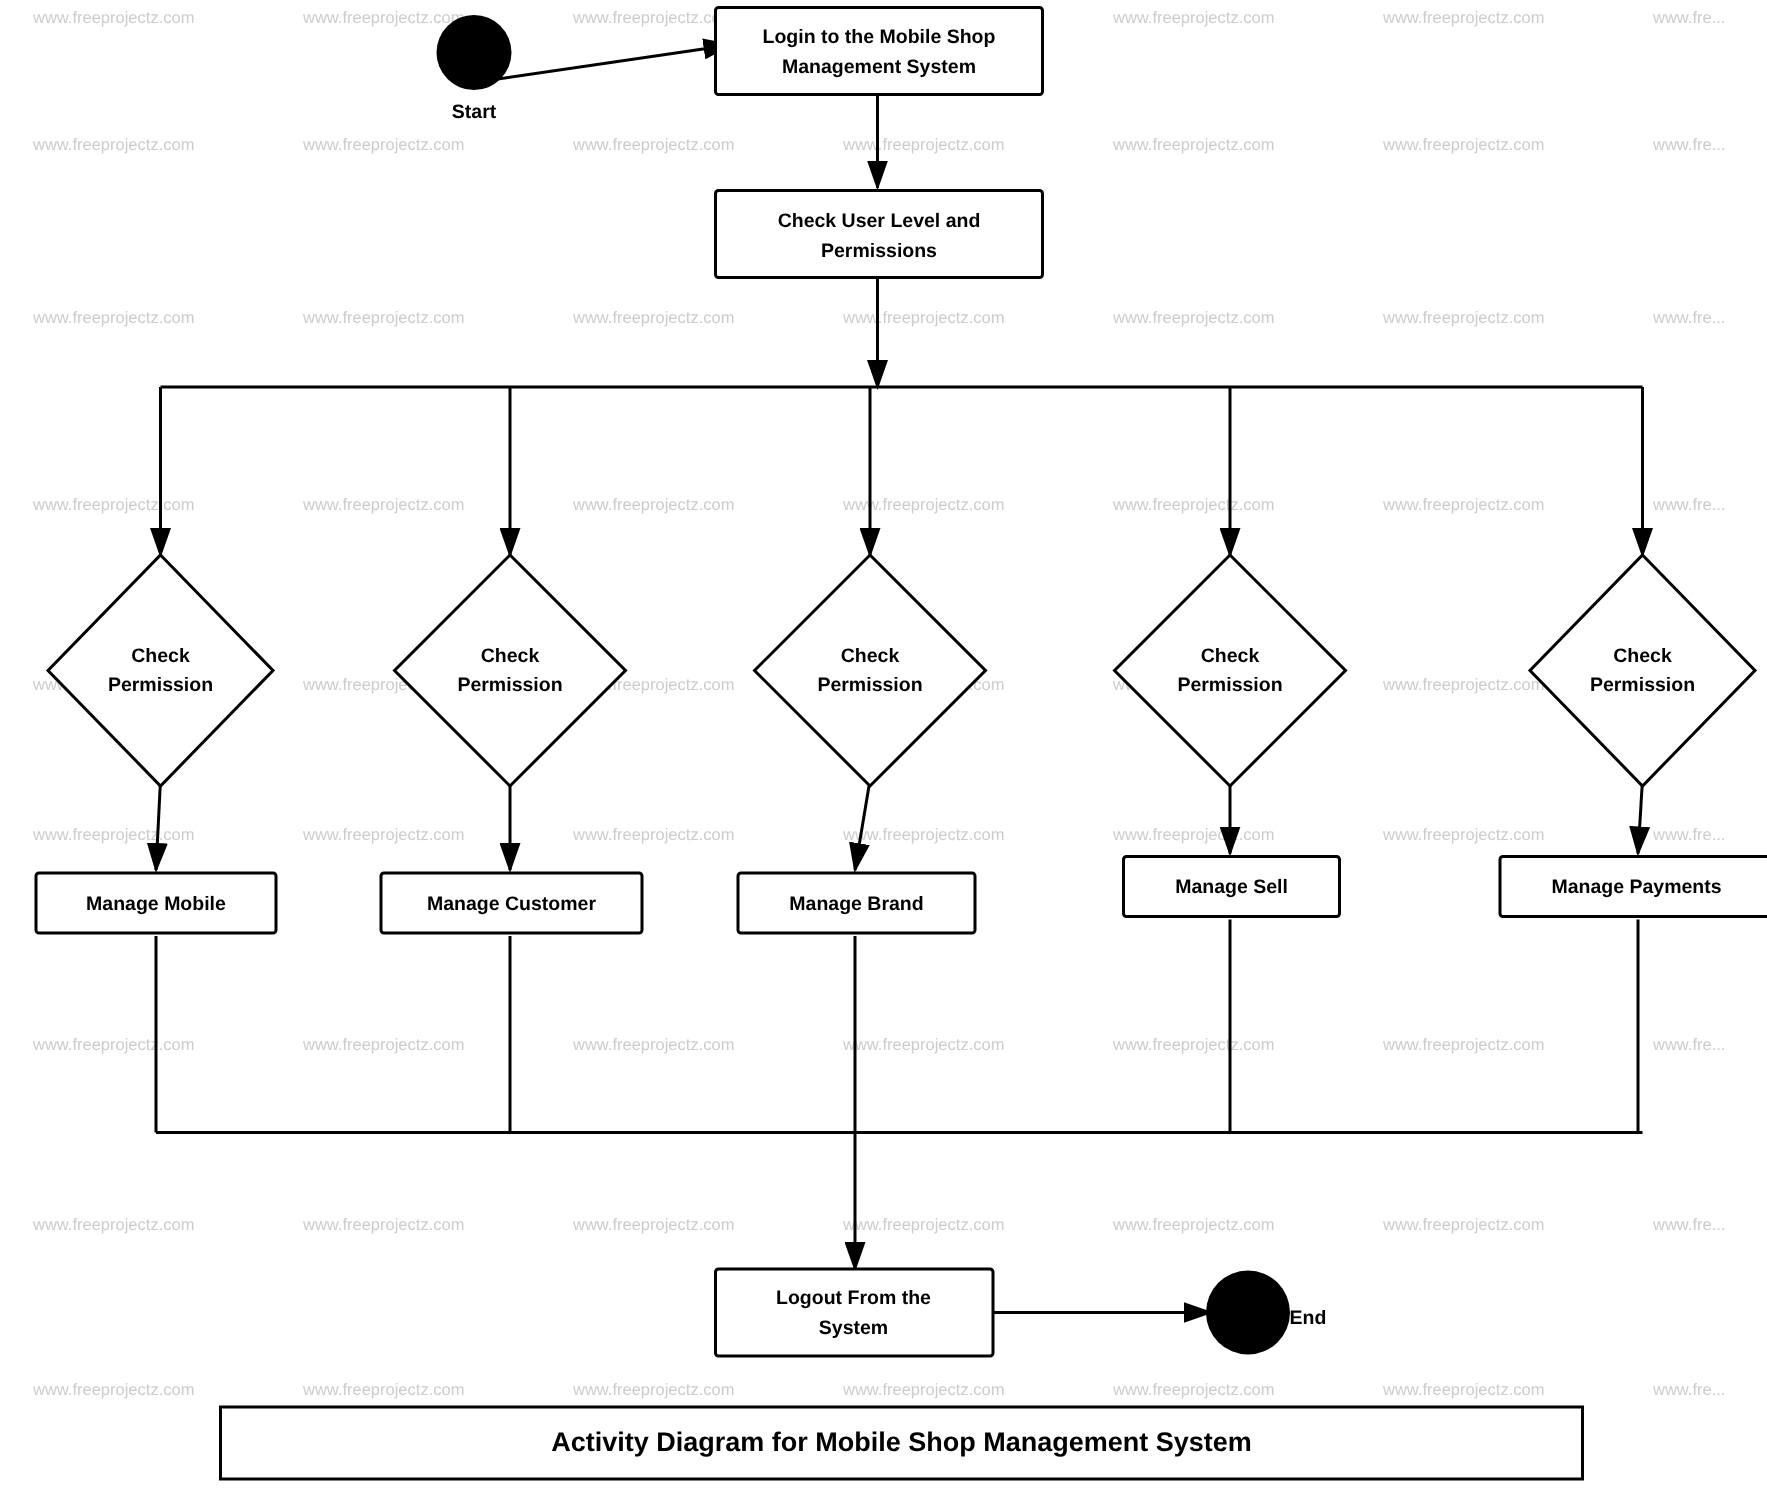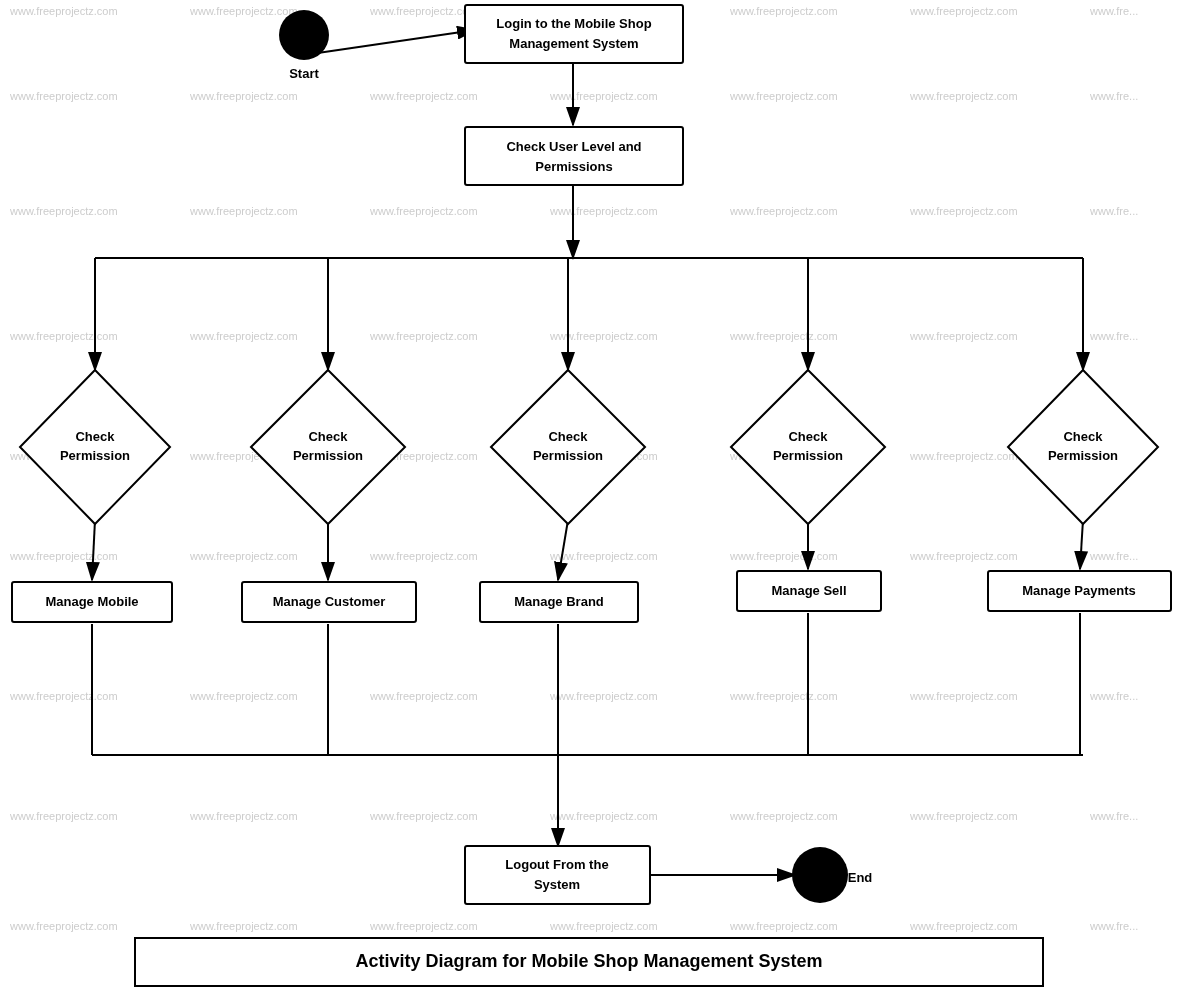--- a/index.html
+++ b/index.html
@@ -7,21 +7,21 @@
       background: #fff;
       font-family: Arial, sans-serif;
       width: 1178px;
       height: 994px;
       overflow: hidden;
       position: relative;
     }
 
     .diagram-container {
       position: absolute;
-      top: 0; left: 0;
+      top: 0; left: 12px;
       width: 1006px;
       height: 994px;
       z-index: 1;
     }
 
     svg {
       width: 1178px;
       height: 994px;
     }
 

